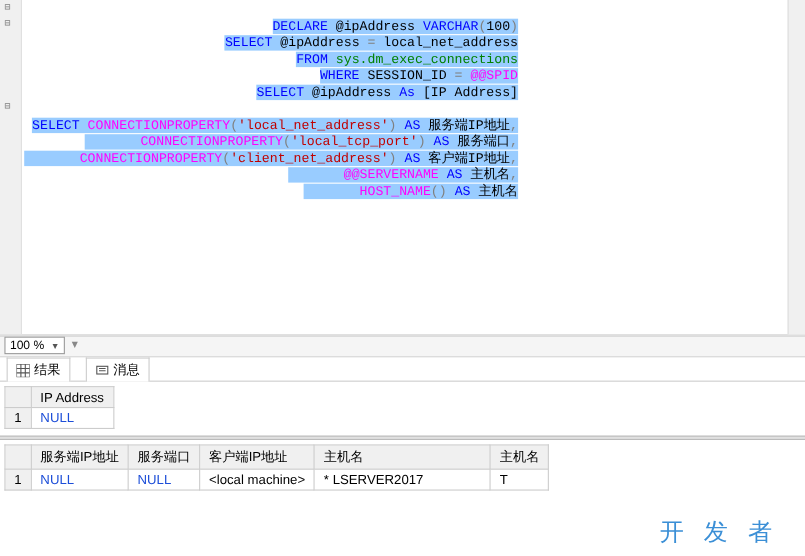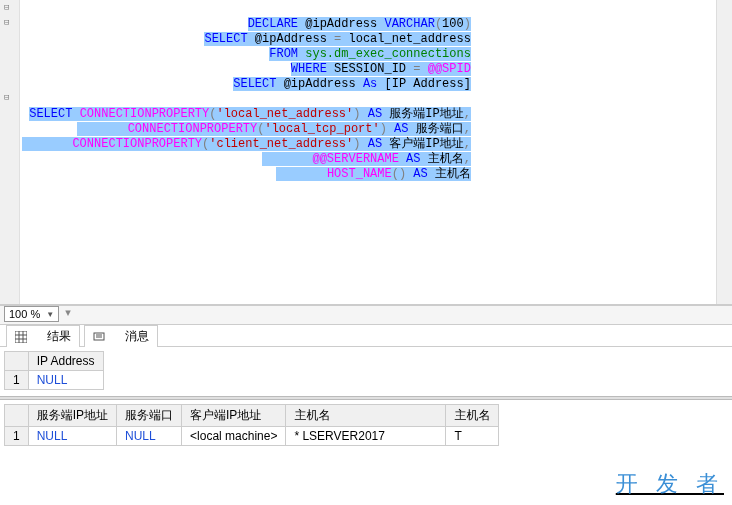--- a/index.html
+++ b/index.html
@@ -77,26 +77,26 @@
   display: flex;
   align-items: flex-end;
   padding-left: 6px;
   border-bottom: 1px solid #ccc;
   font-family: "Microsoft YaHei", "Segoe UI", sans-serif;
   font-size: 12px;
 }
 .tab {
   display: flex;
   align-items: center;
-  gap: 20px;
+  gap: 4px;
   padding: 2px 8px;
   border: 1px solid #ccc;
   border-bottom: none;
   background: #fff;
-  margin-right: 4px;
+  margin-right: 14px;
   position: relative;
   top: 1px;
 }
 .tab.active { background: #fff; }
 .tab-icon { width: 12px; height: 12px; display: inline-block; }
 .grid-icon svg, .msg-icon svg { width: 12px; height: 12px; }
 .results-area {
   background: #fff;
   font-family: "Microsoft YaHei", Consolas, sans-serif;
   font-size: 12px;
@@ -130,25 +130,24 @@
   color: #1d4ed8;
 }
 .divider-h {
   height: 4px;
   background: #e0e0e0;
   border-top: 1px solid #bbb;
   border-bottom: 1px solid #bbb;
 }
 .watermark {
   position: absolute;
-  right: 8px;
+  right: 24px;
   bottom: 6px;
   font-family: "Segoe UI", Arial, sans-serif;
   pointer-events: none;
-  text-decoration: underline;
 }
 .wm1 { color: #3b8fd6; font-size: 22px; letter-spacing: 6px; }
 .wm2 { color: #3b8fd6; font-size: 16px; letter-spacing: 1px; }
 .scrollbar-v {
   position: absolute;
   right: 0; top: 0;
   width: 16px;
   height: 305px;
   background: #f0f0f0;
   border-left: 1px solid #ddd;

